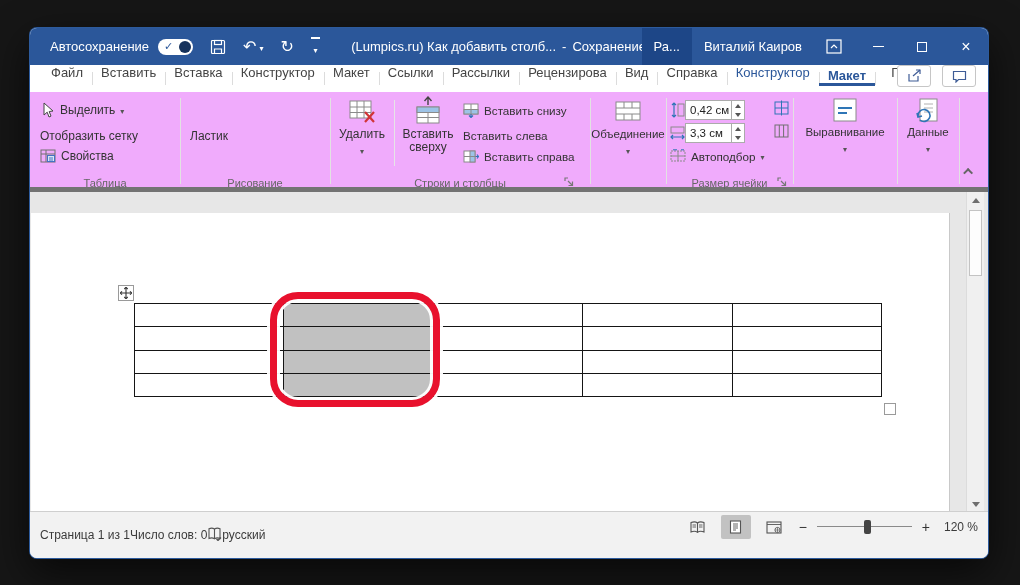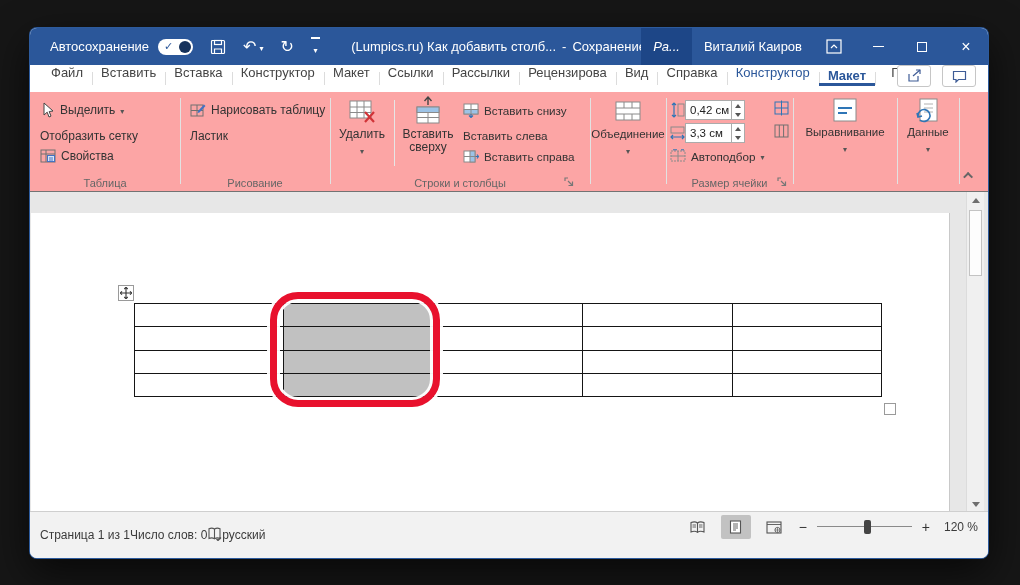--- a/index.html
+++ b/index.html
@@ -20,39 +20,39 @@
   .toggle .knob { position:absolute; right:2px; top:2px; width:12px; height:12px; border-radius:50%; background:#16325c; }
   .qat-icon { margin-left:17px; color:#fff; display:flex; align-items:center; }
   .glyph { font-family:"DejaVu Sans",sans-serif; font-size:16px; line-height:1; }
   .caret::after { content:"▾"; font-size:8px; line-height:1; }
   .tb-caret { color:#fff; margin-left:3px; }
   .qat-more { display:flex; flex-direction:column; align-items:center; gap:2px; }
   .qat-more .bar { width:9px; height:2px; background:#fff; }
   .tb-title { position:absolute; left:50%; top:0; transform:translateX(-50%); height:37px;
     display:flex; align-items:center; white-space:nowrap; gap:6px; }
   .tb-right { position:absolute; right:0; top:0; height:37px; display:flex; align-items:center; }
-  .account-box { height:37px; display:flex; align-items:center; padding:0 12px; background:#1d4687;font-style:italic; }
+  .account-box { height:37px; display:flex; align-items:center; padding:0 12px; background:#1d4687; }
   .user-name { margin:0 10px 0 12px; }
   .win-btn { width:44px; height:37px; display:flex; align-items:center; justify-content:center; cursor:pointer; }
   .min-bar { width:11px; height:1px; background:#fff; }
   .max-box { width:10px; height:10px; border:1px solid #fff; }
   .close-x { font-size:16px; line-height:1; }
 
   
   .tabrow { height:27px; background:#fff; display:flex; align-items:flex-start; padding-left:12px; font-size:13px; color:#444; }
   .tab { display:flex; align-items:center; padding:0 9px; cursor:pointer; white-space:nowrap; }
   .tabsep { width:1px; height:13px; background:#dcdcdc; align-self:center; }
   .tab.contextual { color:#2b579a; }
   .tab.active { color:#2b579a; font-weight:bold; border-bottom:3px solid #2b579a; padding-top:3px; }
   .assist { display:flex; align-items:center; gap:6px; padding:0 6px 0 10px; color:#444; max-width:64px; overflow:hidden; white-space:nowrap; }
   .tr-buttons { margin-left:auto; display:flex; align-items:center; gap:11px; padding-right:12px; }
   .trb { width:34px; height:22px; border:1px solid #c6c6c6; border-radius:3px; display:flex; align-items:center; justify-content:center; cursor:pointer; background:#fff; }
 
   
-  .ribbon { position:relative; height:100px; background:#fca5a5; border-bottom:1px solid #737373; font-size:12px; color:#333; }
+  .ribbon { position:relative; height:100px; background:#f0abfc; border-bottom:5px solid #737373; font-size:12px; color:#333; }
   .rdiv { position:absolute; top:6px; height:86px; width:1px; background:#e2e2e2; }
   .group { position:absolute; top:0; height:100px; }
   .grp-label { position:absolute; bottom:3px; left:0; right:0; text-align:center; font-size:11px; color:#666; }
   .rowbtn { position:absolute; left:10px; display:flex; align-items:center; gap:5px; height:18px; cursor:pointer; white-space:nowrap; }
   .r1 { top:9px; } .r2 { top:32px;flex-direction:column; } .r3 { top:55px; }
   .bigbtn { position:absolute; top:4px; display:flex; flex-direction:column; align-items:center; cursor:pointer; text-align:center; }
   .bigbtn .lbl { font-size:12px; line-height:13px; margin-top:2px; }
   .bigbtn .grycaret { color:#555; margin-top:2px; }
   .launcher { position:absolute; bottom:4px; width:12px; height:12px; cursor:pointer; }
   .innersep { position:absolute; top:8px; height:66px; width:1px; background:#e6e6e6; }
@@ -246,29 +246,20 @@
           <rect x="7.5" y="6.5" width="7" height="6" fill="#dce6f5" stroke="#4472c4"></rect>
           <line x1="9" y1="9" x2="13" y2="9" stroke="#4472c4"></line>
           <line x1="9" y1="11" x2="13" y2="11" stroke="#4472c4"></line>
         </svg>
         <span>Свойства</span>
       </div>
       <div class="grp-label">Таблица</div>
     </div>
 
     <div class="group" style="left:150px;width:150px">
-      <div class="rowbtn r1">
-        <svg width="16" height="15" viewBox="0 0 16 15">
-          <rect x="1" y="2" width="12" height="11" fill="none" stroke="#707070"></rect>
-          <line x1="1" y1="7.5" x2="13" y2="7.5" stroke="#707070"></line>
-          <line x1="7" y1="2" x2="7" y2="13" stroke="#707070"></line>
-          <path d="M8 8 L14 1.5 L15.5 3 L9.5 9.5 L7.5 10 Z" fill="#4472c4"></path>
-        </svg>
-        <span>Нарисовать таблицу</span>
-      </div>
       <div class="rowbtn r2">
         <svg width="16" height="15" viewBox="0 0 16 15">
           <rect x="1" y="2" width="12" height="11" fill="none" stroke="#707070"></rect>
           <line x1="1" y1="7.5" x2="13" y2="7.5" stroke="#707070"></line>
           <line x1="7" y1="2" x2="7" y2="13" stroke="#707070"></line>
           <rect x="8" y="4" width="6" height="6" transform="rotate(45 11 7)" fill="#c05ac0" stroke="#8b3a8b"></rect>
         </svg>
         <span>Ластик</span>
       </div>
       <div class="grp-label">Рисование</div>

